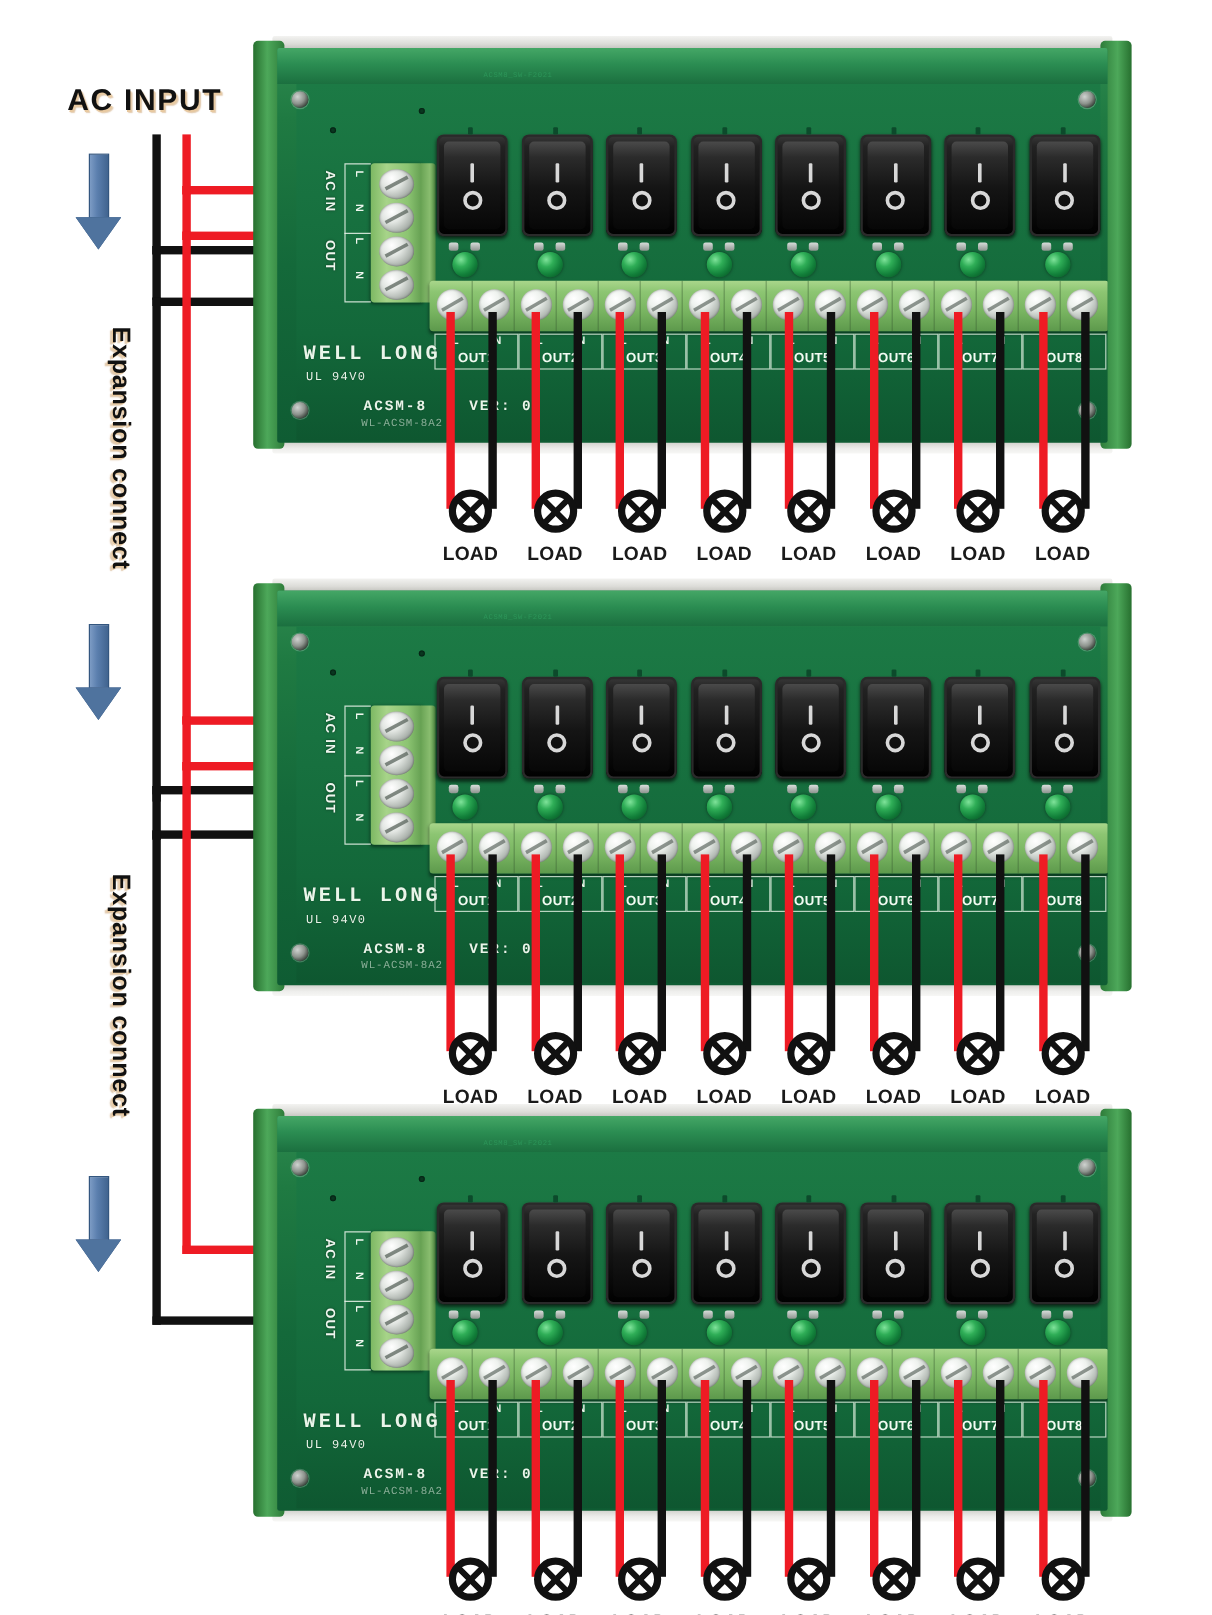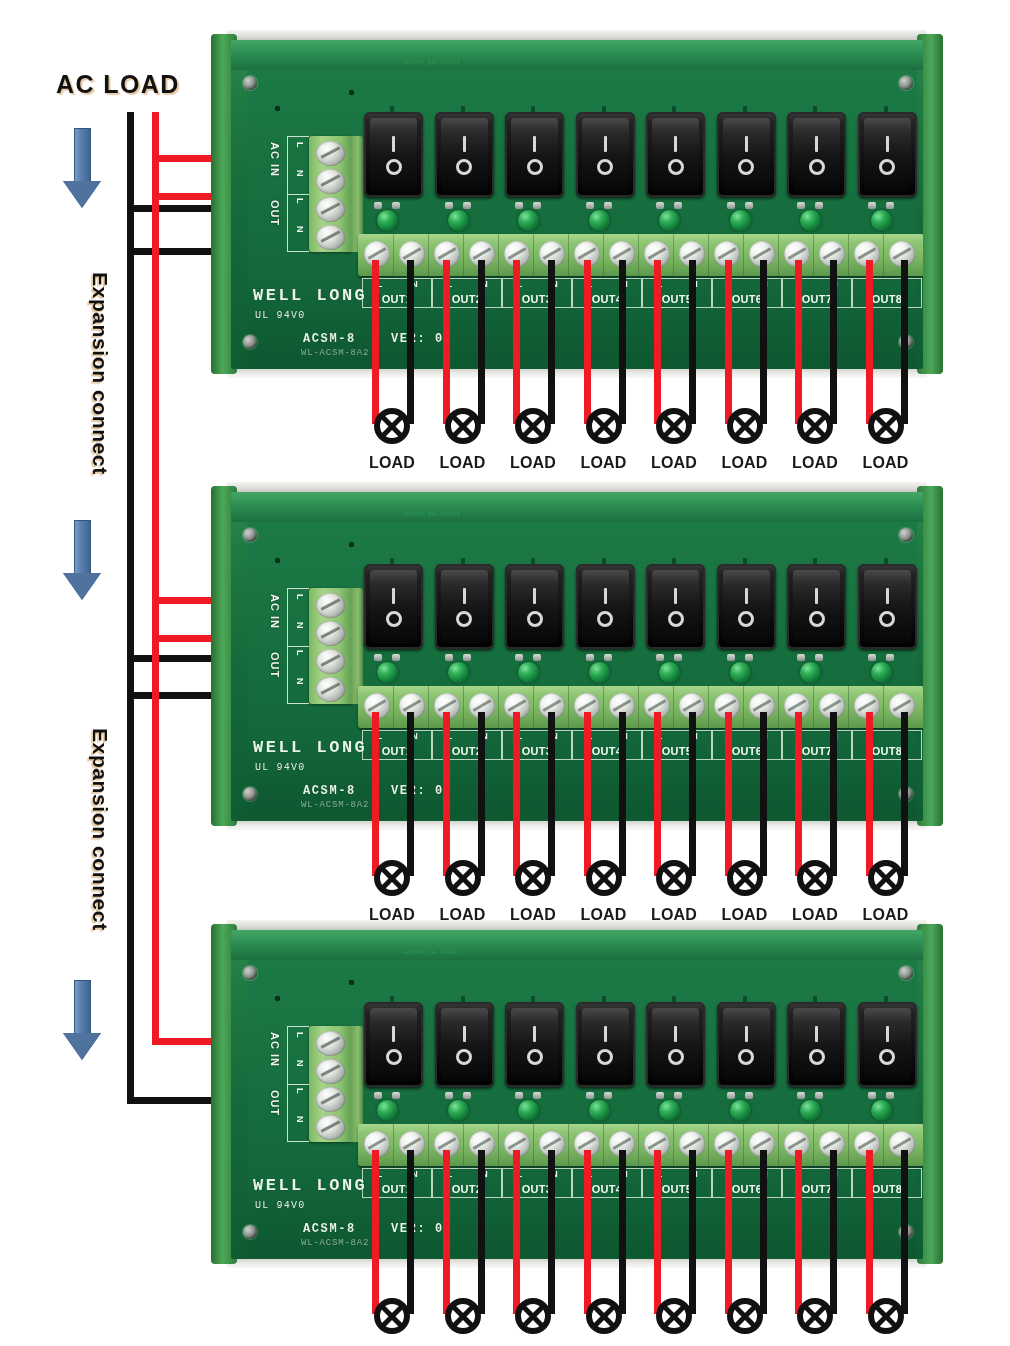--- a/index.html
+++ b/index.html
@@ -291,21 +291,21 @@
     font-size:16px;font-weight:bold;color:#1a1a1a;
     text-align:center;white-space:nowrap;
     letter-spacing:.2px;
   }
 </style>
 </head>
 <body>
 
 <div id="stage">
 
-  <div class="ac-input-label" style="left:56px;top:70px;">AC LOAD</div>
+  <div class="ac-input-label" style="left:56px;top:70px;">AC INPUT</div>
 
   <div class="blue-arrow" style="left:62px;top:128px;width:40px;height:80px;">
     <div class="shaft"></div>
       <div class="head"></div>
   </div>
 
   <div class="expansion-label" style="left:112px;top:272px;">Expansion connect</div>
   <div class="blue-arrow" style="left:62px;top:520px;width:40px;height:80px;">
     <div class="shaft"></div>
       <div class="head"></div>

